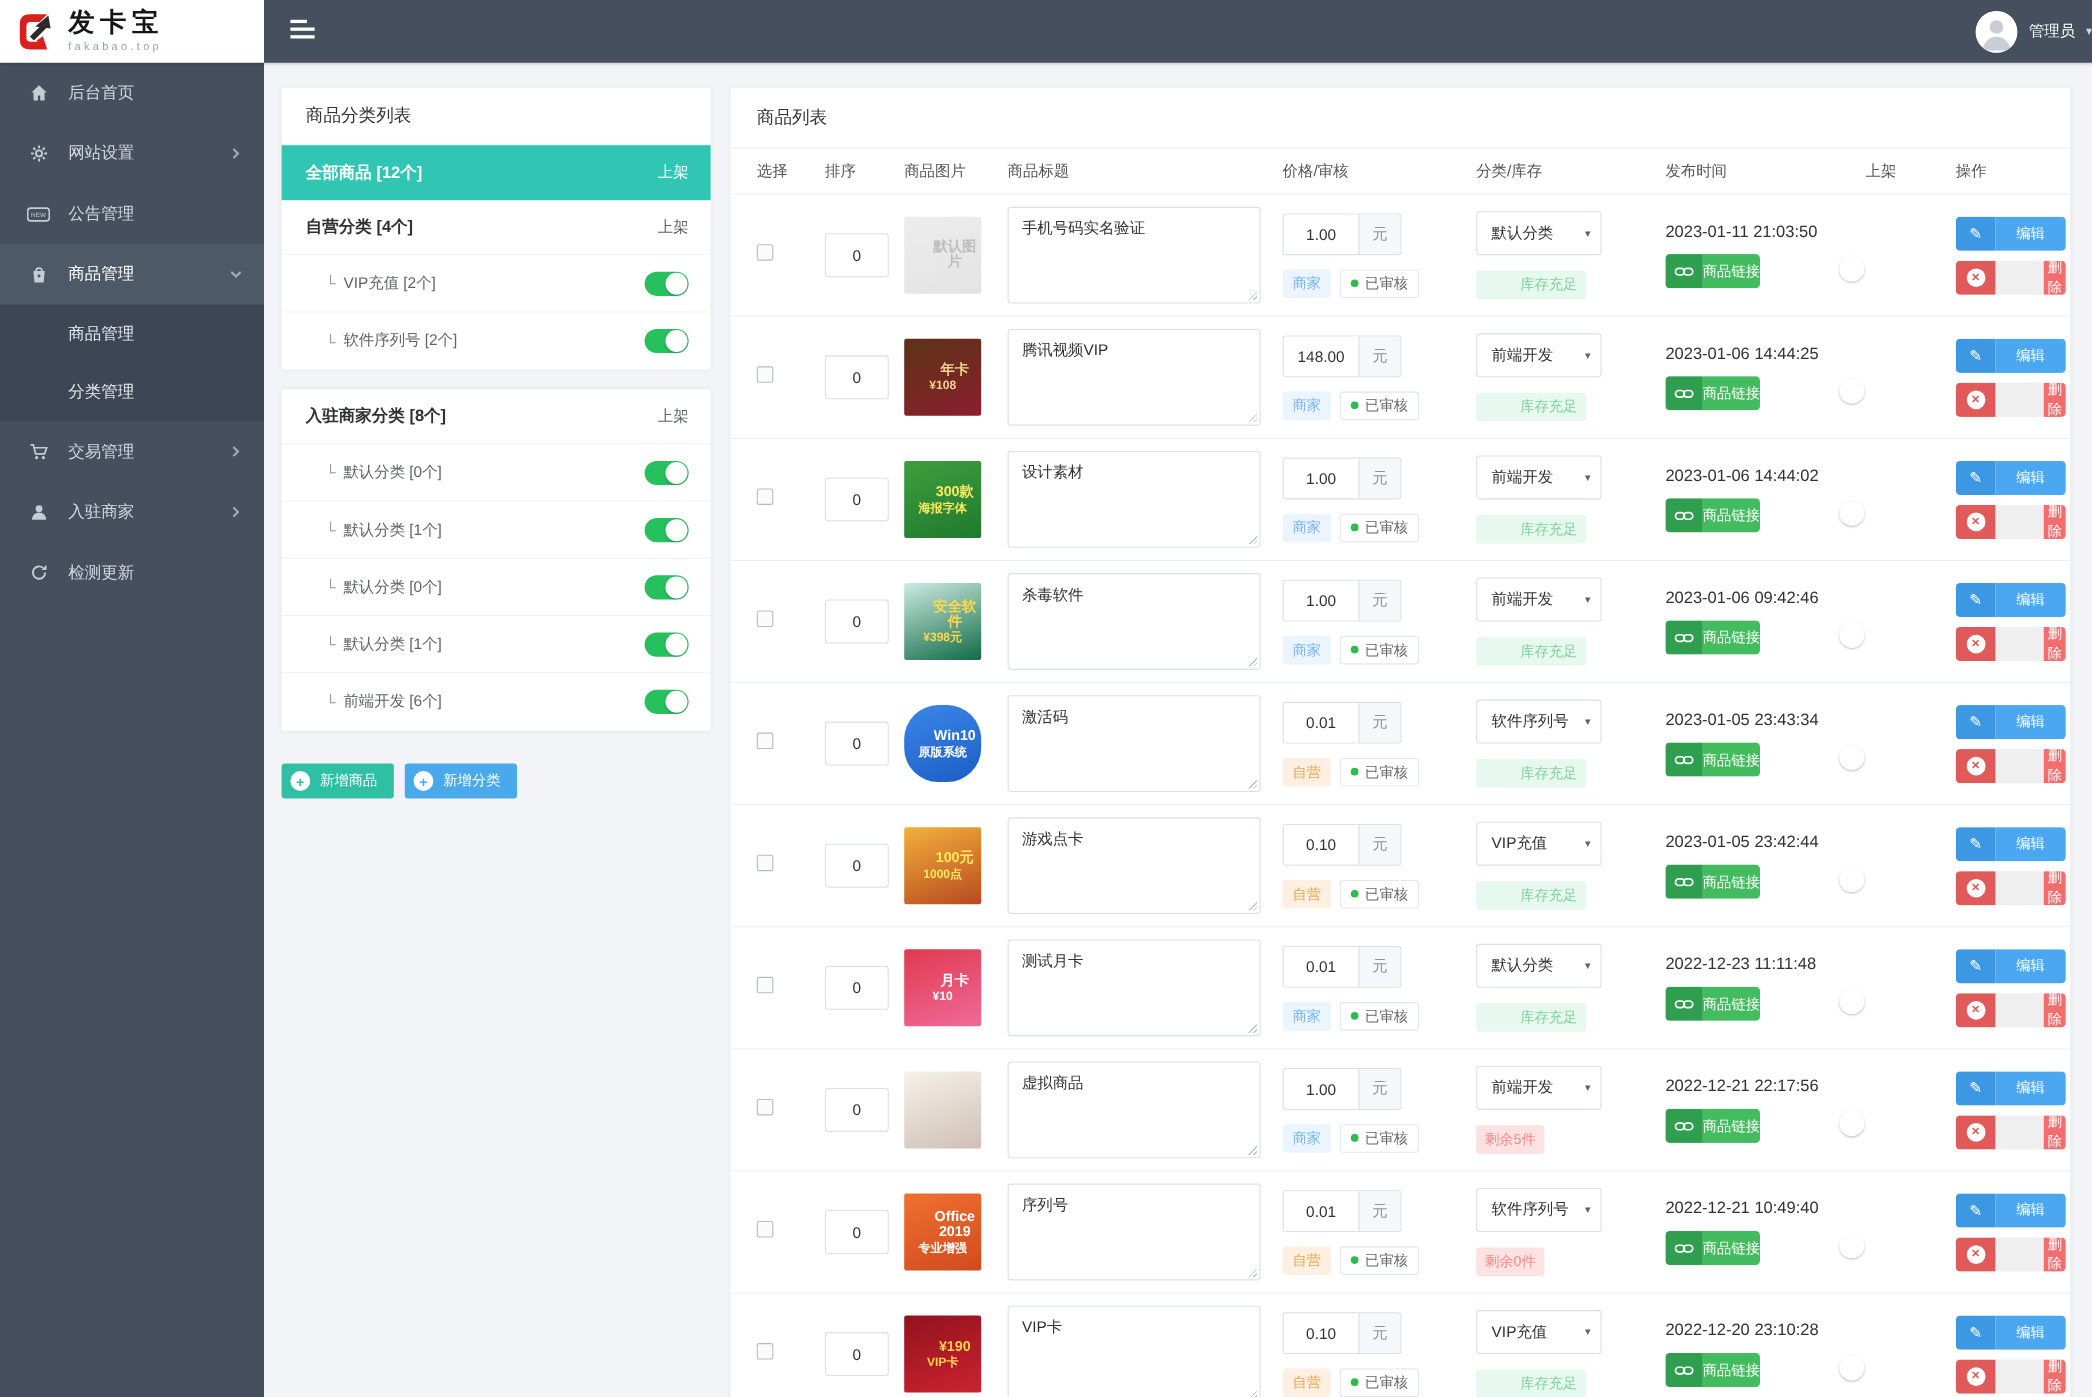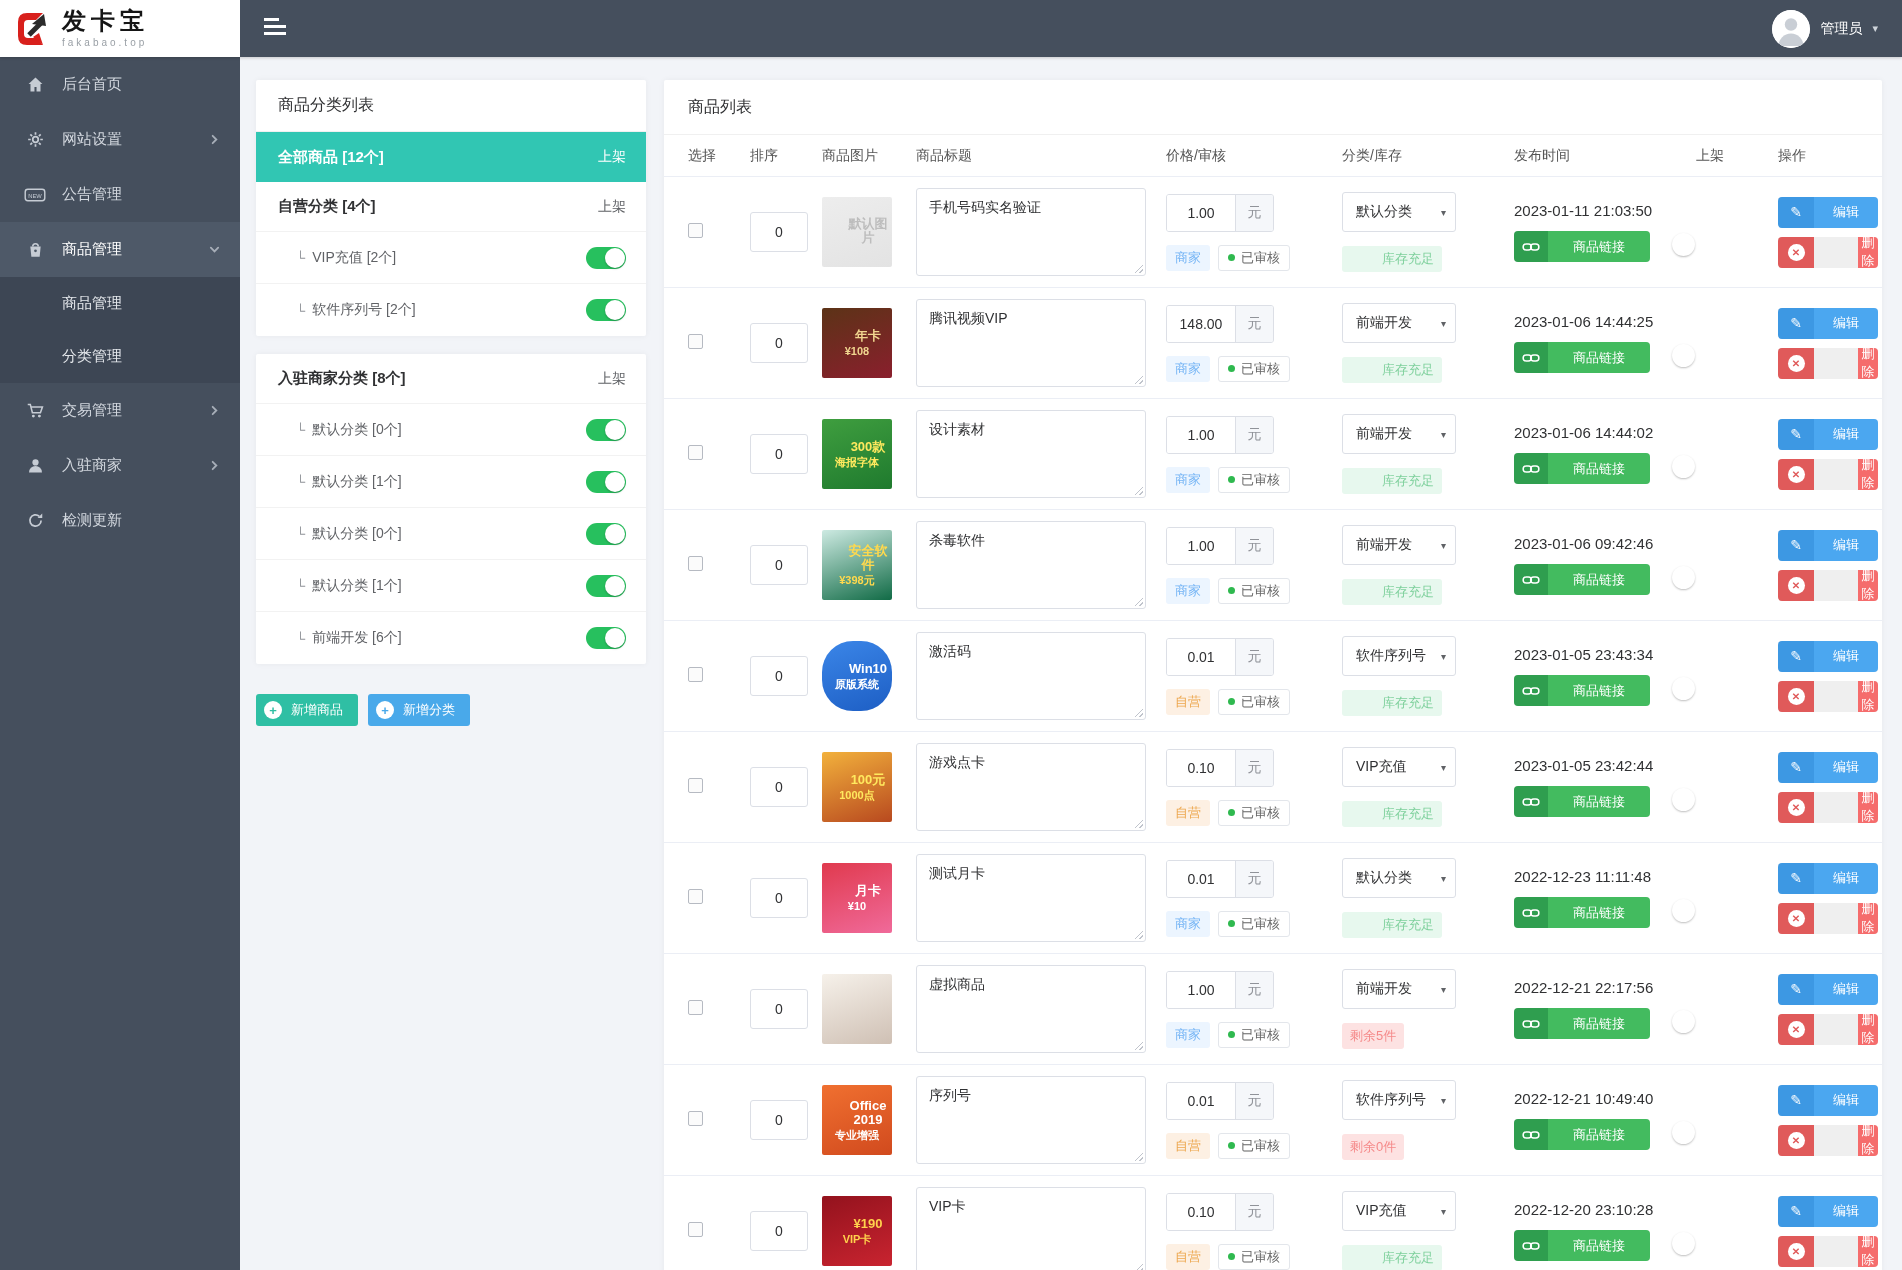--- a/index.html
+++ b/index.html
@@ -9,21 +9,21 @@
   
   .topbar{position:absolute;top:0;left:0;right:0;height:57px;background:#454f5d;z-index:10;box-shadow:0 1px 3px rgba(0,0,0,.18);}
   .logo-box{position:absolute;left:0;top:0;width:240px;height:57px;background:#fff;display:flex;align-items:center;padding-left:13px;gap:9px;}
   .logo-mark{width:40px;height:40px;flex:none;}
   .logo-text{display:flex;flex-direction:column;}
   .logo-title{font-size:24px;font-weight:bold;color:#151515;letter-spacing:5px;line-height:1;}
   .logo-domain{font-size:10px;color:#9aa0a6;letter-spacing:3px;margin-top:4px;}
   .hamburger{position:absolute;left:264px;top:18px;width:22px;cursor:pointer;}
   .hamburger i{display:block;height:3px;background:#fff;margin-bottom:4px;width:22px;}
   .hamburger i.short{width:15px;}
-  .user-area{position:absolute;right:24px;top:0;height:57px;display:flex;align-items:center;gap:10px;cursor:pointer;justify-content:flex-end;}
+  .user-area{position:absolute;right:0;top:0;height:57px;display:flex;align-items:center;gap:10px;cursor:pointer;justify-content:flex-end;}
   .avatar{width:38px;height:38px;border-radius:50%;background:#fff;overflow:hidden;flex:none;}
   .user-name{color:#fff;font-size:14px;}
   .user-caret{color:#cfd4db;font-size:11px;}
 
   
   .sidebar{position:absolute;left:0;top:57px;bottom:0;width:240px;background:#454f5d;}
   .side-item{height:55px;display:flex;align-items:center;padding:0 20px 0 24px;color:#d3d8df;font-size:15px;cursor:pointer;text-align:center;}
   .side-item .s-icon{width:22px;height:22px;margin-right:16px;flex:none;display:flex;align-items:center;justify-content:center;}
   .side-item .chev{margin-left:auto;display:flex;align-items:center;}
   .side-item.active{background:#4e5968;color:#fff;}
@@ -97,21 +97,21 @@
 
   .select{width:114px;height:40px;border:1px solid #dcdfe6;border-radius:3px;display:flex;align-items:center;justify-content:space-between;padding:0 9px 0 13px;font-size:14px;color:#303133;background:#fff;cursor:pointer;}
   .select .caret{font-size:10px;color:#606266;}
   .stock-tag{display:inline-flex;margin-top:14px;height:26px;padding:0 8px;align-items:center;font-size:13px;border-radius:3px;}
   .stock-tag.ok{background:#e7f8ee;color:#7ed09c;padding-left:40px;}
   .stock-tag.low{background:#fde2e2;color:#f58989;}
 
   .time-text{font-size:15px;color:#303133;}
   .link-btn{margin-top:12px;height:31px;display:inline-flex;align-items:center;border:none;border-radius:4px;overflow:hidden;cursor:pointer;padding:0;}
   .link-ico{width:34px;height:31px;background:#2f9e4f;display:flex;align-items:center;justify-content:center;}
-  .link-label{height:31px;background:#43bb5f;color:#fff;font-size:13px;display:flex;align-items:center;padding:0 25px;}
+  .link-label{height:31px;background:#43bb5f;color:#fff;font-size:13px;display:flex;align-items:center;padding:0 0;}
 
   .op-btn{width:100px;height:31px;display:flex;align-items:center;border:none;border-radius:4px;overflow:hidden;padding:0;cursor:pointer;}
   .op-btn + .op-btn{margin-top:9px;}
   .op-ico{width:36px;height:31px;display:flex;align-items:center;justify-content:center;color:#fff;font-size:14px;flex:none;}
   .op-label{flex:1;height:31px;display:flex;align-items:center;justify-content:center;color:#fff;font-size:13px;}
   .op-btn.edit .op-ico{background:#3d98e3;}
   .op-btn.edit .op-label{background:#4ba7f0;}
   .op-btn.del .op-ico{background:#e05a5a;}
   .op-btn.del .op-label{background:#f56c6c;margin-left:44px;}
   .x-circle{width:17px;height:17px;border-radius:50%;background:#fff;color:#e05a5a;font-size:10px;display:flex;align-items:center;justify-content:center;font-weight:bold;}

